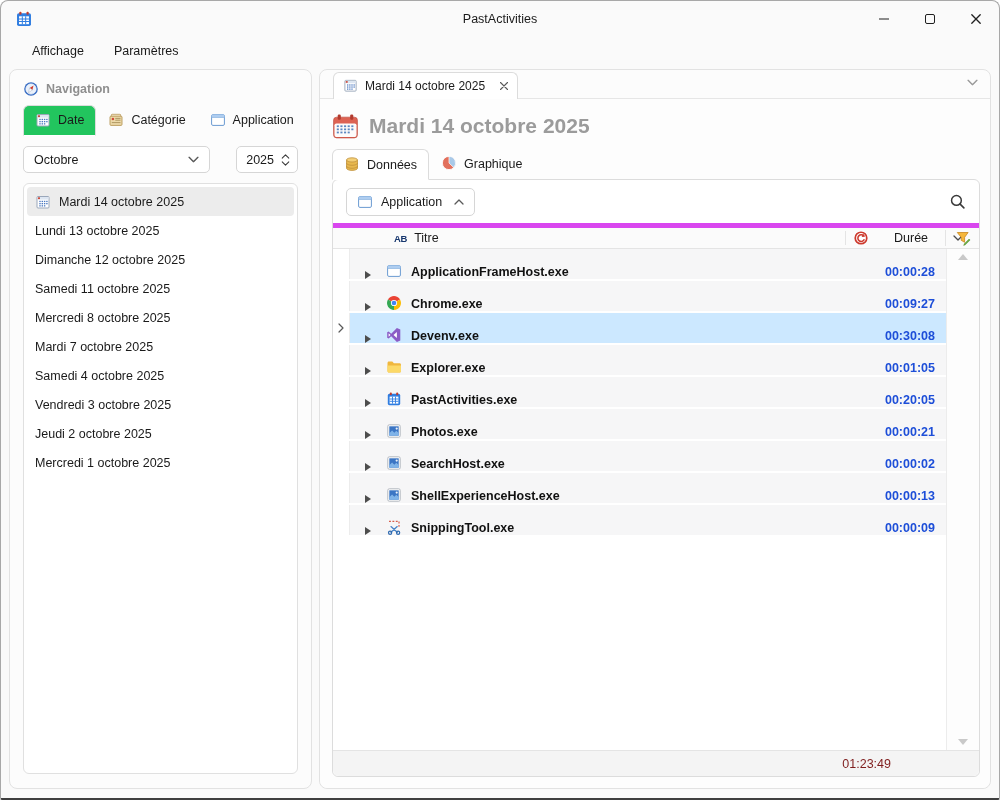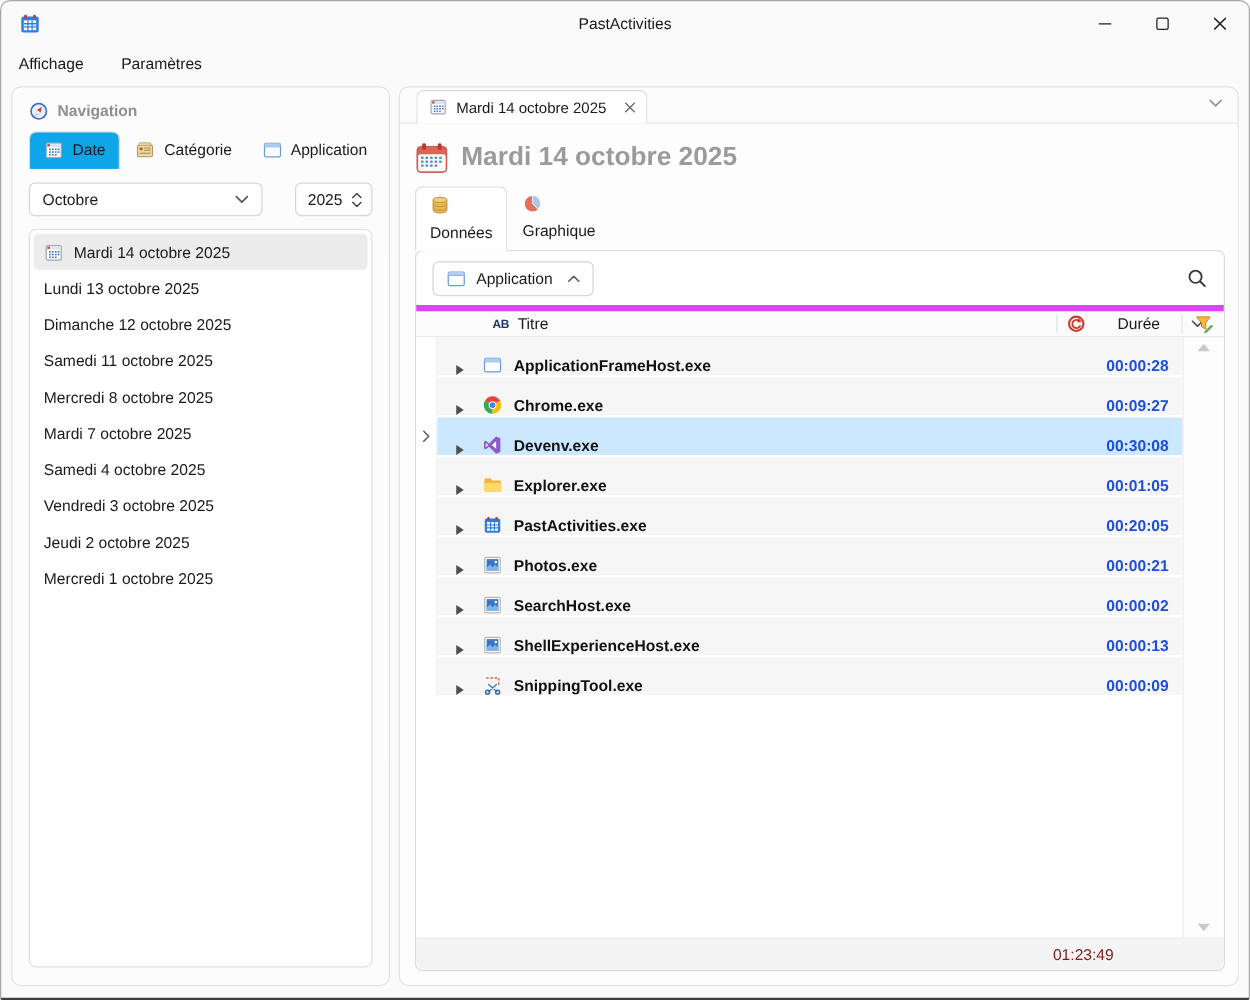--- a/index.html
+++ b/index.html
@@ -8,52 +8,52 @@
   .window { width:1000px; height:800px; background:#fafafa; border:1px solid #a8a8a8; border-bottom:2px solid #3f3f3f; border-radius:8px 8px 2px 2px; display:flex; flex-direction:column; overflow:hidden; }
 
   
   .titlebar { height:36px; flex:0 0 auto; display:flex; align-items:center; position:relative; }
   .titlebar-icon { margin-left:14px; display:flex; z-index:1; }
   .titlebar-title { position:absolute; left:0; right:0; text-align:center; font-size:12.5px; }
   .caption-buttons { margin-left:auto; display:flex; height:100%; z-index:1; }
   .cap-btn { width:46px; display:flex; align-items:center; justify-content:center; color:#1f1f1f; }
 
   
-  .menubar { height:28px; flex:0 0 auto; display:flex; align-items:center; padding-left:4px; gap:10px; }
+  .menubar { height:28px; flex:0 0 auto; display:flex; align-items:center; padding-left:21px; gap:10px; }
   .menu-item { padding:4px 10px; font-size:12.5px; border-radius:4px; }
 
   
   .main { flex:1; min-height:0; display:flex; gap:7px; padding:4px 8px 9px 8px; }
   .panel { background:#fcfcfc; border:1px solid #e2e2e2; border-radius:8px; }
 
   
   .left-panel { width:303px; flex:0 0 auto; display:flex; flex-direction:column; padding:8px 13px 14px 13px; }
   .nav-header { display:flex; align-items:center; gap:7px; height:22px; }
   .nav-title { font-size:12.5px; font-weight:bold; color:#8f8f8f; }
   .nav-tabs { display:flex; margin-top:5px; align-items:flex-end; }
   .nav-tab { display:flex; align-items:center; gap:7px; padding:6px 11px 7px 11px; font-size:12.5px; border:1px solid transparent; border-radius:6px 6px 0 0; white-space:nowrap; }
-  .nav-tab.active { background:#0ea5e9; border-color:#dcdcdc; border-bottom-color:#fff; }
+  .nav-tab.active { background:#22c55e; border-color:#dcdcdc; border-bottom-color:#fff; }
   .nav-controls { display:flex; gap:26px; margin-top:10px; }
   .select { flex:1; height:27px; border:1px solid #d6d6d6; border-radius:5px; background:#fff; display:flex; align-items:center; justify-content:space-between; padding:0 10px; font-size:12.5px; }
   .spinner { width:62px; flex:0 0 auto; height:27px; border:1px solid #d6d6d6; border-radius:5px; background:#fff; display:flex; align-items:center; justify-content:flex-end; gap:7px; padding:0 7px; font-size:12.5px; }
   .spin-arrows { display:flex; flex-direction:column; gap:2px; align-items:center; }
   .date-list { margin-top:10px; flex:1; border:1px solid #e0e0e0; border-radius:6px; background:#fff; padding:3px; overflow:hidden; }
   .date-item { height:29px; display:flex; align-items:center; gap:8px; padding-left:8px; font-size:12.5px; border-radius:4px; white-space:nowrap; }
   .date-item.selected { background:#ececec; }
 
   
   .right-panel { flex:1; min-width:0; display:flex; flex-direction:column; }
   .doc-tabstrip { height:29px; flex:0 0 auto; display:flex; align-items:flex-end; padding-left:13px; border-bottom:1px solid #e6e6e6; position:relative; }
   .doc-tab { display:flex; align-items:center; gap:7px; padding:5px 8px 6px 9px; background:#fff; border:1px solid #dcdcdc; border-bottom:none; border-radius:6px 6px 0 0; margin-bottom:-1px; font-size:12px; white-space:nowrap; }
   .tabstrip-chevron { position:absolute; right:12px; top:9px; color:#9a9a9a; }
   .doc-content { flex:1; min-height:0; display:flex; flex-direction:column; padding:5px 10px 11px 12px; background:#fdfdfd; border-radius:0 0 8px 8px; }
   .page-header { display:flex; align-items:center; gap:10px; height:44px; flex:0 0 auto; }
   .page-title { font-size:21px; font-weight:bold; color:#9b9b9b; white-space:nowrap; }
   .view-tabs { display:flex; align-items:flex-end; flex:0 0 auto; position:relative; z-index:2; }
-  .view-tab { display:flex; align-items:flex-start; gap:7px; padding:6px 11px 7px 11px; font-size:12.5px; border:1px solid transparent; border-radius:6px 6px 0 0;flex-direction:column; }
+  .view-tab { display:flex; align-items:flex-end; gap:7px; padding:6px 11px 7px 11px; font-size:12.5px; border:1px solid transparent; border-radius:6px 6px 0 0; }
   .view-tab.active { background:#fff; border-color:#dcdcdc; border-bottom-color:#fff; margin-bottom:-1px; }
 
   
   .card { flex:1; min-height:0; border:1px solid #dcdcdc; border-radius:6px; background:#fff; display:flex; flex-direction:column; }
   .toolbar { height:43px; flex:0 0 auto; display:flex; align-items:center; padding:0 13px; }
   .tool-btn { display:flex; align-items:center; gap:8px; height:28px; padding:0 10px; border:1px solid #d6d6d6; border-radius:5px; background:#fff; font-size:12.5px; }
   .search-btn { margin-left:auto; display:flex; align-items:center; }
 
   .grid-header { display:flex; height:26px; flex:0 0 auto; align-items:center; border-top:5px solid #d946ef; border-bottom:1px solid #e4e4e4; background:#fbfbfb; font-size:12.5px; }
   .gh-cell { display:flex; align-items:center; border-right:1px solid #e4e4e4; }

